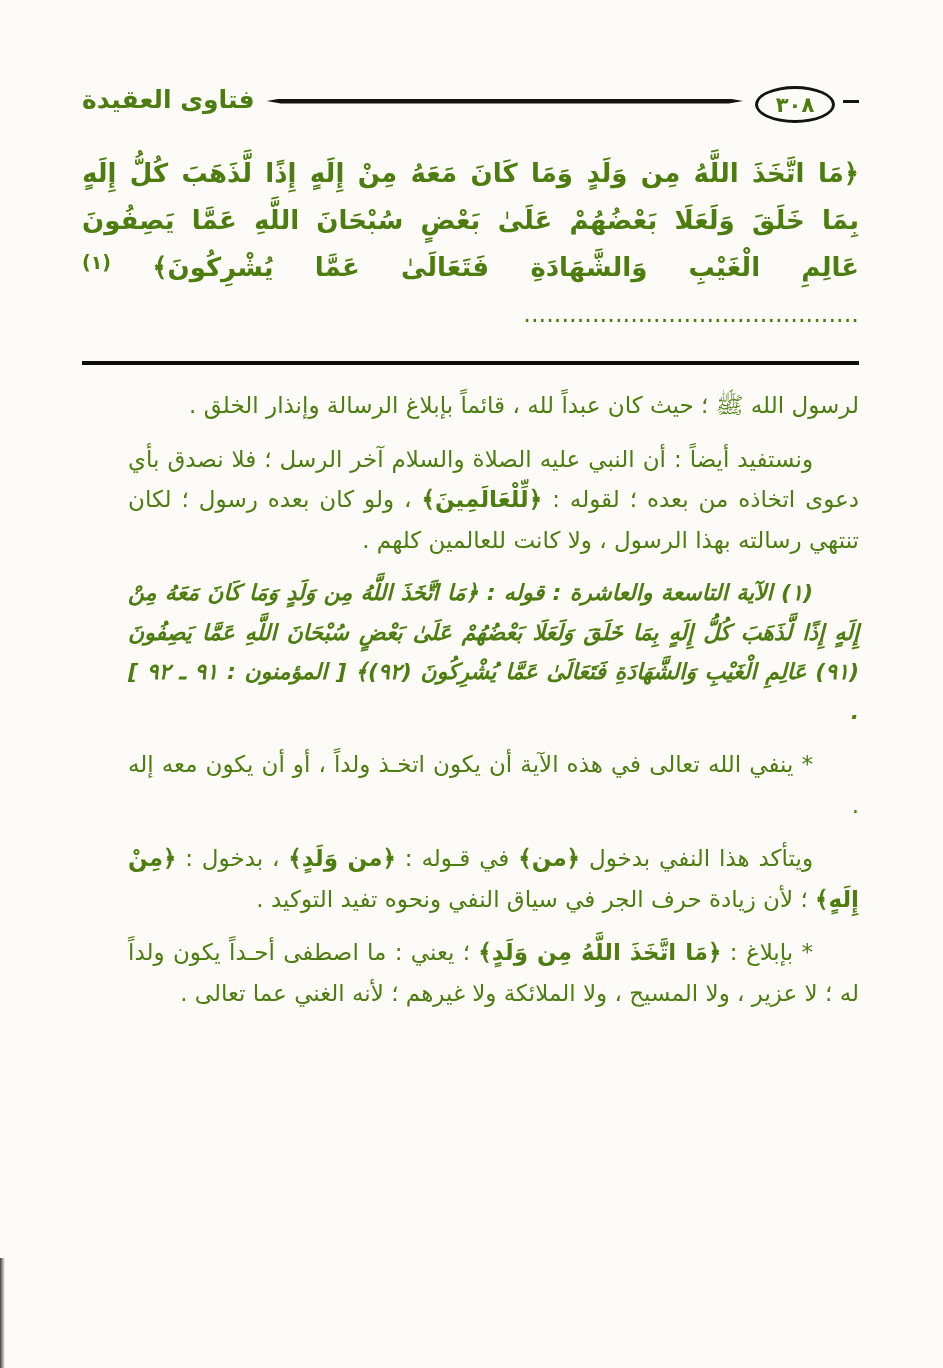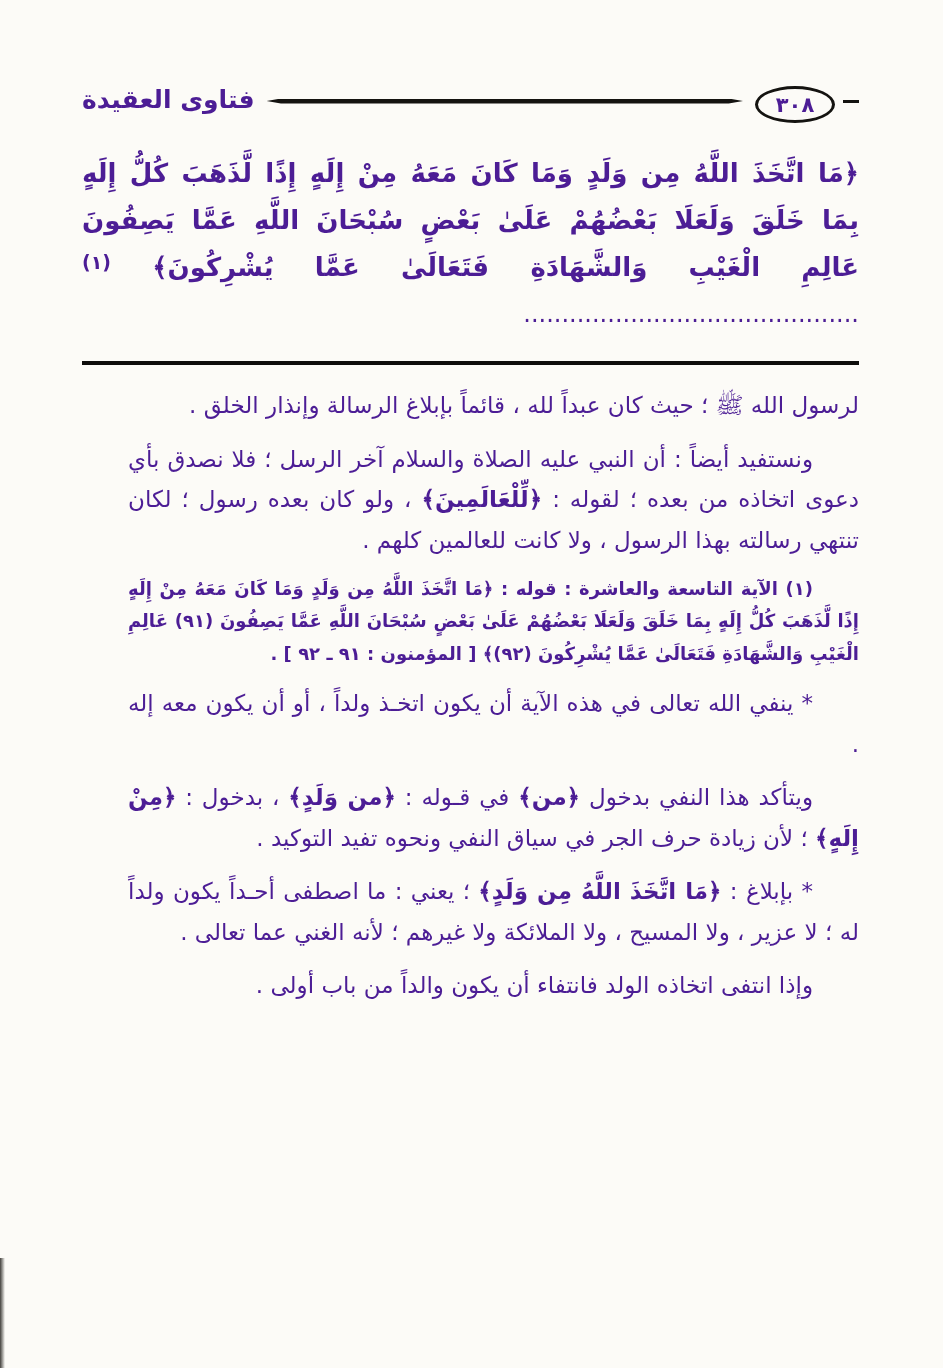--- a/index.html
+++ b/index.html
@@ -1,21 +1,21 @@
 <!DOCTYPE html>
 <html lang="ar"><head>
 <meta charset="utf-8">
 <style>
   * { margin:0; padding:0; box-sizing:border-box; }
   html, body { background:#dddbd6; }
   .page {
     width:943px; height:1368px;
     margin:0 auto;
     background:#fcfbf7;
-    color:#4c1d95;
+    color:#4d7c0f;
     position:relative;
     overflow:hidden;
     font-family:"DejaVu Sans","Liberation Sans",sans-serif;
   }
   .content { padding:80px 84px 0 82px; }
 
   
   .hdr { display:flex; align-items:center; direction:ltr; height:42px; }
   .hdr-title {
     font-size:25px; font-weight:bold; white-space:nowrap;
@@ -43,21 +43,21 @@
   .fn-marker { font-size:19px; vertical-align:7px; }
   .dots { font-weight:normal; letter-spacing:1.5px; font-size:24px; }
 
   
   .sep { height:4px; background:#0e0d0b; margin:24px 0 20px; }
 
   
   .body { direction:rtl; text-align:justify; font-size:23px; line-height:1.76; }
   .para { margin-bottom:13px;margin-left:46px; }
   .para.indent { text-indent:46px; }
-  .para.fn { font-size:18px; line-height:1.8; }
+  .para.fn { font-size:22px; line-height:1.8;font-style:italic; }
   .bold { font-weight:bold; }
 
   
   .scan-edge {
     position:absolute; left:0; bottom:0; width:5px; height:110px;
     background:linear-gradient(to right, rgba(20,18,14,0.8), rgba(20,18,14,0));
   }
 </style>
 </head>
 <body>
@@ -82,18 +82,17 @@
 
     <div class="sep"></div>
 
     <main class="body">
       <p class="para"><span>لرسول الله ﷺ ؛ حيث كان عبداً لله ، قائماً بإبلاغ الرسالة وإنذار الخلق .</span></p>
       <p class="para indent"><span>ونستفيد أيضاً : أن النبي عليه الصلاة والسلام آخر الرسل ؛ فلا نصدق بأي دعوى اتخاذه من بعده ؛ لقوله : </span><span class="bold">﴿لِّلْعَالَمِينَ﴾</span><span> ، ولو كان بعده رسول ؛ لكان تنتهي رسالته بهذا الرسول ، ولا كانت للعالمين كلهم .</span></p>
       <p class="para indent fn"><span class="bold">(١) الآية التاسعة والعاشرة : قوله : </span><span class="bold">﴿مَا اتَّخَذَ اللَّهُ مِن وَلَدٍ وَمَا كَانَ مَعَهُ مِنْ إِلَهٍ إِذًا لَّذَهَبَ كُلُّ إِلَهٍ بِمَا خَلَقَ وَلَعَلَا بَعْضُهُمْ عَلَىٰ بَعْضٍ سُبْحَانَ اللَّهِ عَمَّا يَصِفُونَ (٩١) عَالِمِ الْغَيْبِ وَالشَّهَادَةِ فَتَعَالَىٰ عَمَّا يُشْرِكُونَ (٩٢)﴾ </span><span class="bold">[ المؤمنون : ٩١ ـ ٩٢ ] .</span></p>
       <p class="para indent"><span>* ينفي الله تعالى في هذه الآية أن يكون اتخـذ ولداً ، أو أن يكون معه إله .</span></p>
       <p class="para indent"><span>ويتأكد هذا النفي بدخول </span><span class="bold">﴿من﴾</span><span> في قـوله : </span><span class="bold">﴿من وَلَدٍ﴾</span><span> ، بدخول : </span><span class="bold">﴿مِنْ إِلَهٍ﴾</span><span> ؛ لأن زيادة حرف الجر في سياق النفي ونحوه تفيد التوكيد .</span></p>
       <p class="para indent"><span>* بإبلاغ : </span><span class="bold">﴿مَا اتَّخَذَ اللَّهُ مِن وَلَدٍ﴾</span><span> ؛ يعني : ما اصطفى أحـداً يكون ولداً له ؛ لا عزير ، ولا المسيح ، ولا الملائكة ولا غيرهم ؛ لأنه الغني عما تعالى .</span></p>
-      <p class="para indent"><span>وإذا انتفى اتخاذه الولد فانتفاء أن يكون والداً من باب أولى .</span></p>
     </main>
 
   </div>
   <div class="scan-edge"></div>
 </div>
 
 </body></html>

